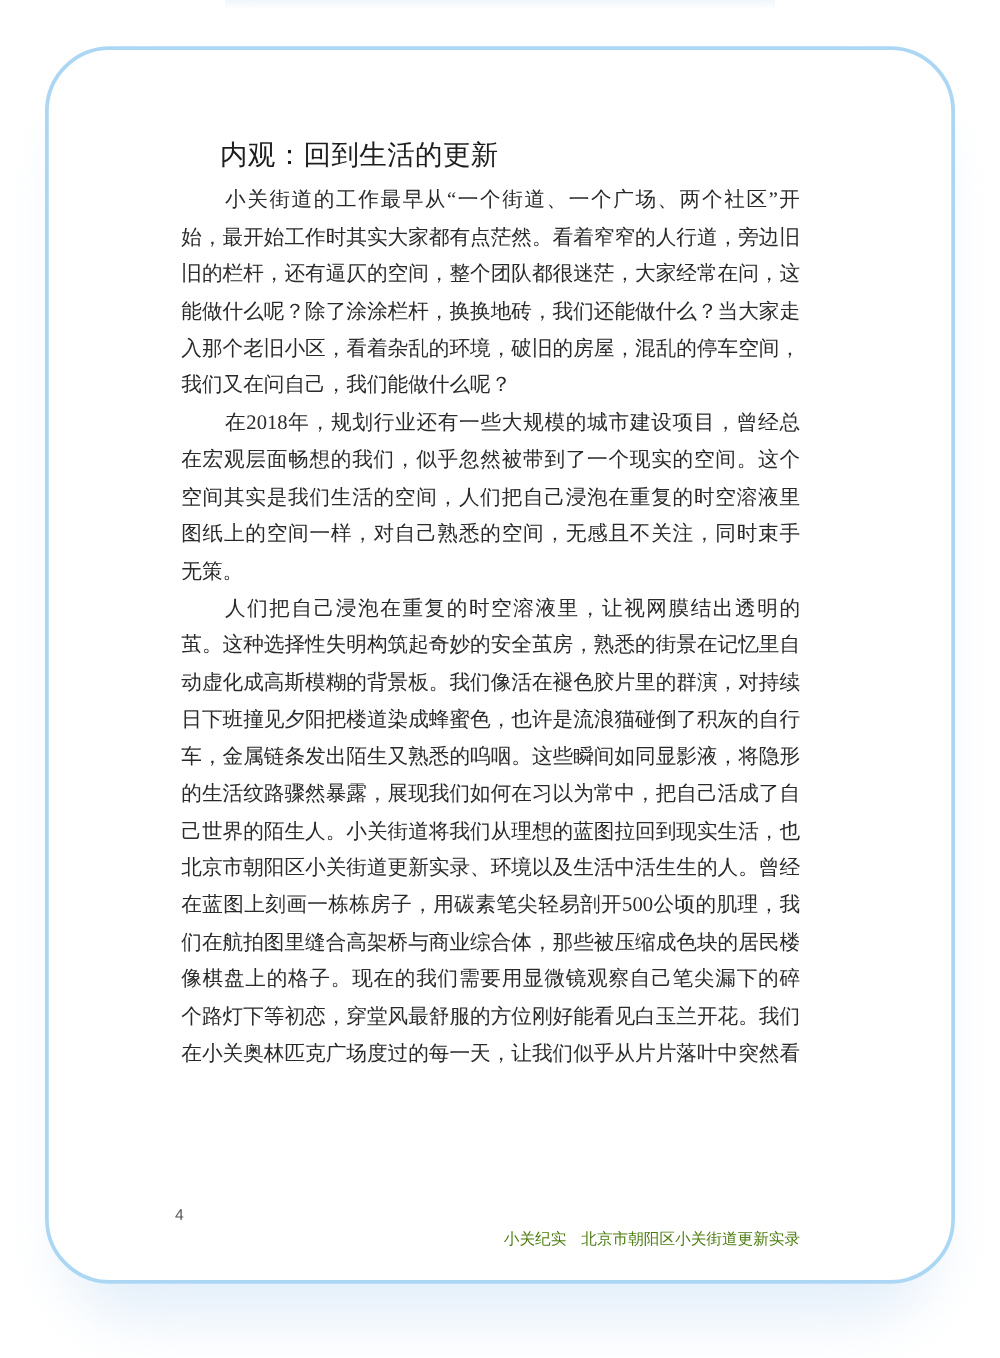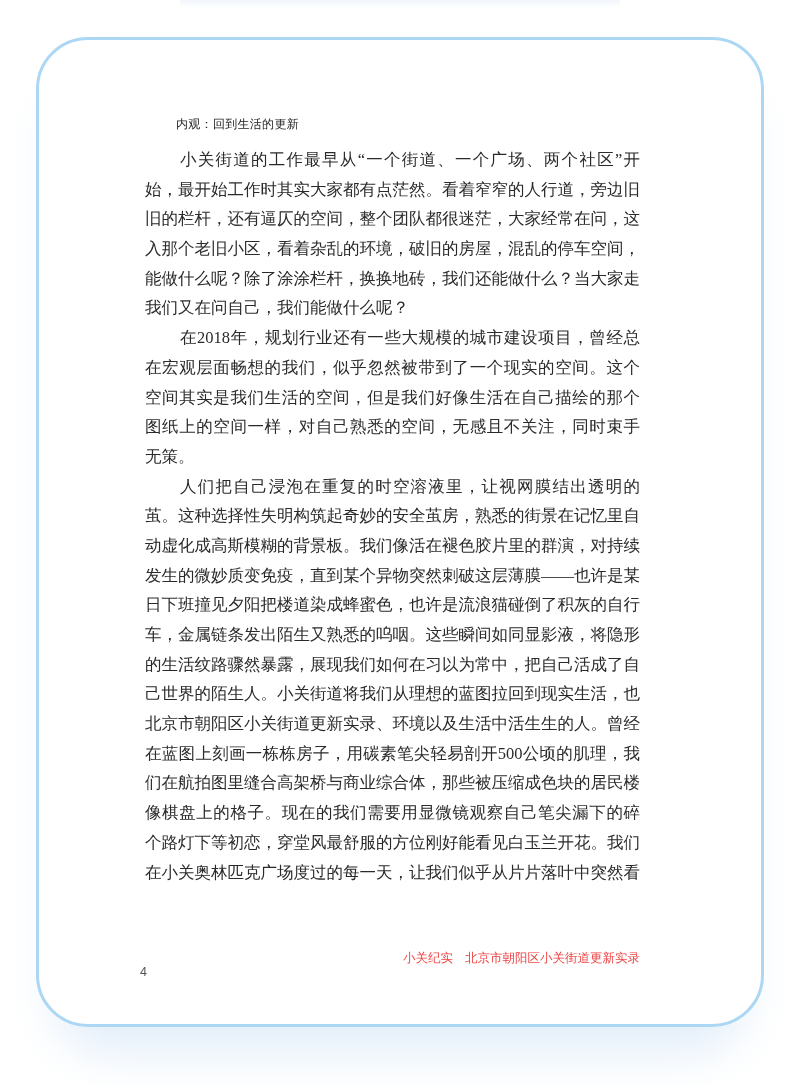--- a/index.html
+++ b/index.html
@@ -34,21 +34,21 @@
       border: 3px solid #acd7f4;
       border-radius: 52px;
       background: #ffffff;
     }
     .section-title {
       position: absolute;
       left: 176px; top: 111px;
       height: 26px;
       line-height: 26px;
       font-family: "Liberation Sans", "DejaVu Sans", sans-serif;
-      font-size: 12px;
+      font-size: 22px;
       color: #1e1e1e;
       letter-spacing: 0.3px;
       white-space: nowrap;
     }
     .body-text {
       position: absolute;
       left: 145px; top: 145px;
       width: 495px;
       font-family: "Liberation Serif", "DejaVu Serif", serif;
       font-size: 16.5px;
@@ -69,58 +69,57 @@
     .footer-page {
       position: absolute;
       left: 140px; top: 963px;
       font-family: "Liberation Sans", "DejaVu Sans", sans-serif;
       font-size: 12.5px;
       color: #555555;
       line-height: 18px;
     }
     .footer-running {
       position: absolute;
-      right: 160px; top: 949px;
+      right: 160px; top: 982px;
       font-family: "Liberation Sans", "DejaVu Sans", sans-serif;
       font-size: 12.5px;
-      color: #ef4444;
+      color: #4d7c0f;
       line-height: 18px;
       white-space: nowrap;
     }
     .footer-running .gap { display: inline-block; width: 12px; }
   </style>
 </head>
 <body>
 
 <div class="top-fade"></div>
 <div class="card-shadow"></div>
 
 <div class="card"></div>
 
 <div class="section-title">内观：回到生活的更新</div>
 
 <div class="body-text">
 
   <span class="line indent">小关街道的工作最早从“一个街道、一个广场、两个社区”开</span>
   <span class="line">始，最开始工作时其实大家都有点茫然。看着窄窄的人行道，旁边旧</span>
   <span class="line">旧的栏杆，还有逼仄的空间，整个团队都很迷茫，大家经常在问，这</span>
+  <span class="line">能做什么呢？除了涂涂栏杆，换换地砖，我们还能做什么？当大家走</span>
   <span class="line">入那个老旧小区，看着杂乱的环境，破旧的房屋，混乱的停车空间，</span>
-  <span class="line">能做什么呢？除了涂涂栏杆，换换地砖，我们还能做什么？当大家走</span>
   <span class="line last">我们又在问自己，我们能做什么呢？</span>
 
   <span class="line indent">在2018年，规划行业还有一些大规模的城市建设项目，曾经总</span>
   <span class="line">在宏观层面畅想的我们，似乎忽然被带到了一个现实的空间。这个</span>
-  <span class="line">空间其实是我们生活的空间，但是我们好像生活在自己描绘的那个</span>
+  <span class="line">空间其实是我们生活的空间，人们把自己浸泡在重复的时空溶液里</span>
   <span class="line">图纸上的空间一样，对自己熟悉的空间，无感且不关注，同时束手</span>
   <span class="line last">无策。</span>
 
   <span class="line indent">人们把自己浸泡在重复的时空溶液里，让视网膜结出透明的</span>
   <span class="line">茧。这种选择性失明构筑起奇妙的安全茧房，熟悉的街景在记忆里自</span>
   <span class="line">动虚化成高斯模糊的背景板。我们像活在褪色胶片里的群演，对持续</span>
-  <span class="line">发生的微妙质变免疫，直到某个异物突然刺破这层薄膜——也许是某</span>
   <span class="line">日下班撞见夕阳把楼道染成蜂蜜色，也许是流浪猫碰倒了积灰的自行</span>
   <span class="line">车，金属链条发出陌生又熟悉的呜咽。这些瞬间如同显影液，将隐形</span>
   <span class="line">的生活纹路骤然暴露，展现我们如何在习以为常中，把自己活成了自</span>
   <span class="line">己世界的陌生人。小关街道将我们从理想的蓝图拉回到现实生活，也</span>
   <span class="line">北京市朝阳区小关街道更新实录、环境以及生活中活生生的人。曾经</span>
   <span class="line">在蓝图上刻画一栋栋房子，用碳素笔尖轻易剖开500公顷的肌理，我</span>
   <span class="line">们在航拍图里缝合高架桥与商业综合体，那些被压缩成色块的居民楼</span>
   <span class="line">像棋盘上的格子。现在的我们需要用显微镜观察自己笔尖漏下的碎</span>
   <span class="line">个路灯下等初恋，穿堂风最舒服的方位刚好能看见白玉兰开花。我们</span>
   <span class="line">在小关奥林匹克广场度过的每一天，让我们似乎从片片落叶中突然看</span>

